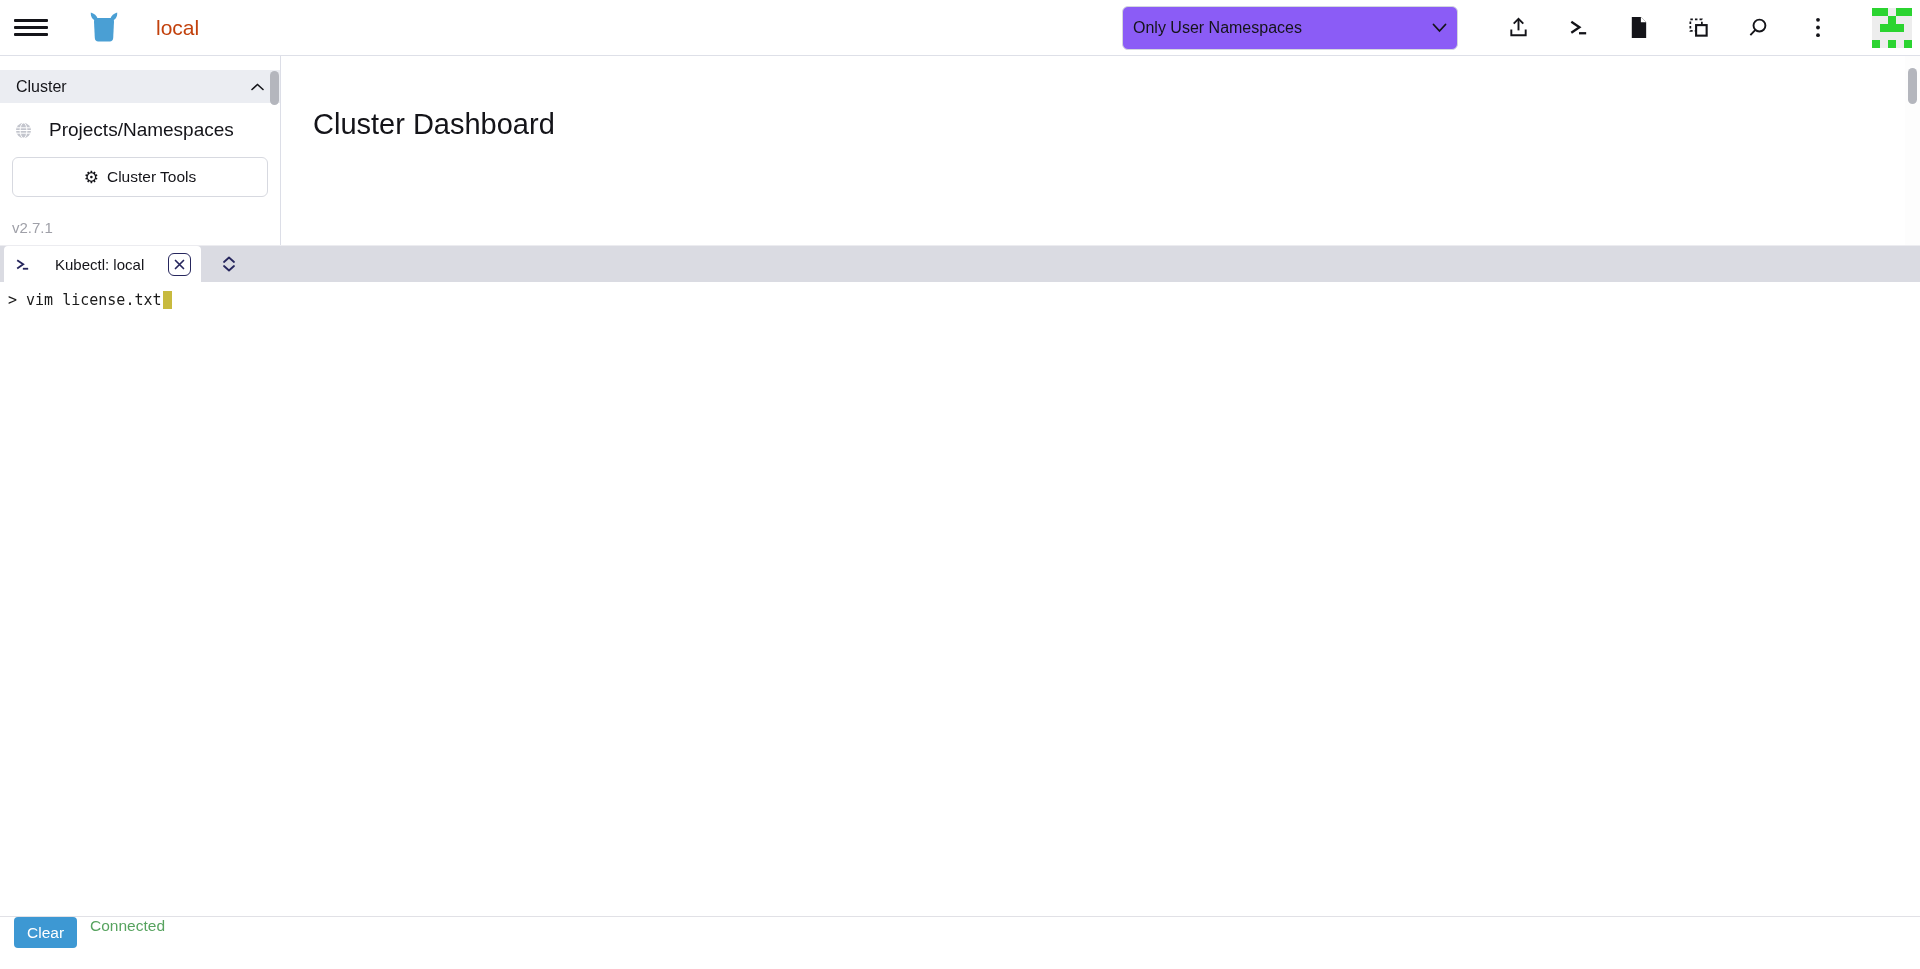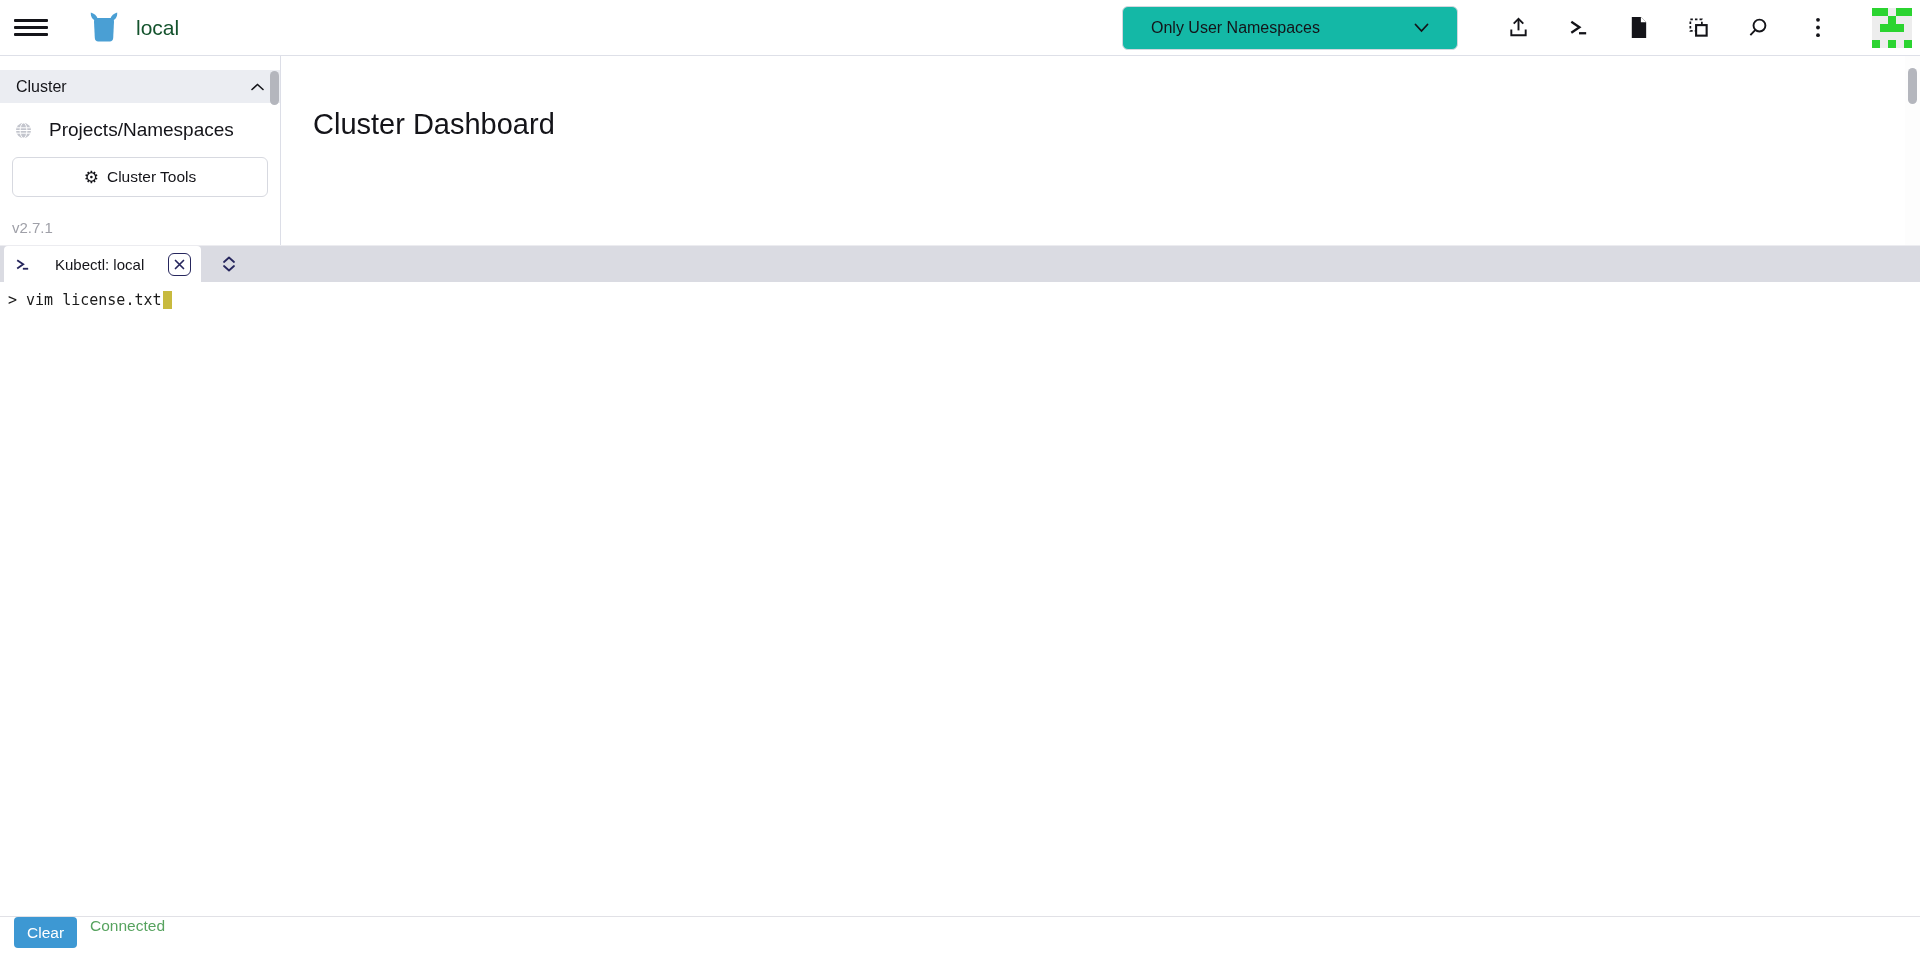--- a/index.html
+++ b/index.html
@@ -22,29 +22,29 @@
     padding: 0 8px 0 14px;
   }
   .h-left { display: flex; align-items: center; }
   .hamburger-btn {
     width: 34px; height: 34px;
     background: none; border: none; cursor: pointer;
     display: flex; flex-direction: column; justify-content: center; gap: 4px;
   }
   .hamburger-btn span { display: block; height: 3px; background: #141419; border-radius: 1px; }
   .logo { margin-left: 36px; width: 40px; height: 40px; display: flex; align-items: center; justify-content: center; }
-  .cluster-name { margin-left: 12px; font-size: 21px; color: #14532d; }
+  .cluster-name { margin-left: 32px; font-size: 21px; color: #c2410c; }
 
   .h-right { margin-left: auto; display: flex; align-items: center; }
   .ns-select {
     width: 336px; height: 44px;
     border: 1px solid #d4d7de; border-radius: 6px;
-    background: #14b8a6;
+    background: #8b5cf6;
     display: flex; align-items: center;
-    padding: 0 28px;
+    padding: 0 10px;
     font-size: 16px;
     margin-right: 30px;
     cursor: pointer;
   }
   .ns-select .chev { margin-left: auto; display: flex; }
   .icon-btn {
     width: 34px; height: 40px;
     background: none; border: none; cursor: pointer;
     display: flex; align-items: center; justify-content: center;
     margin: 0 13px;

